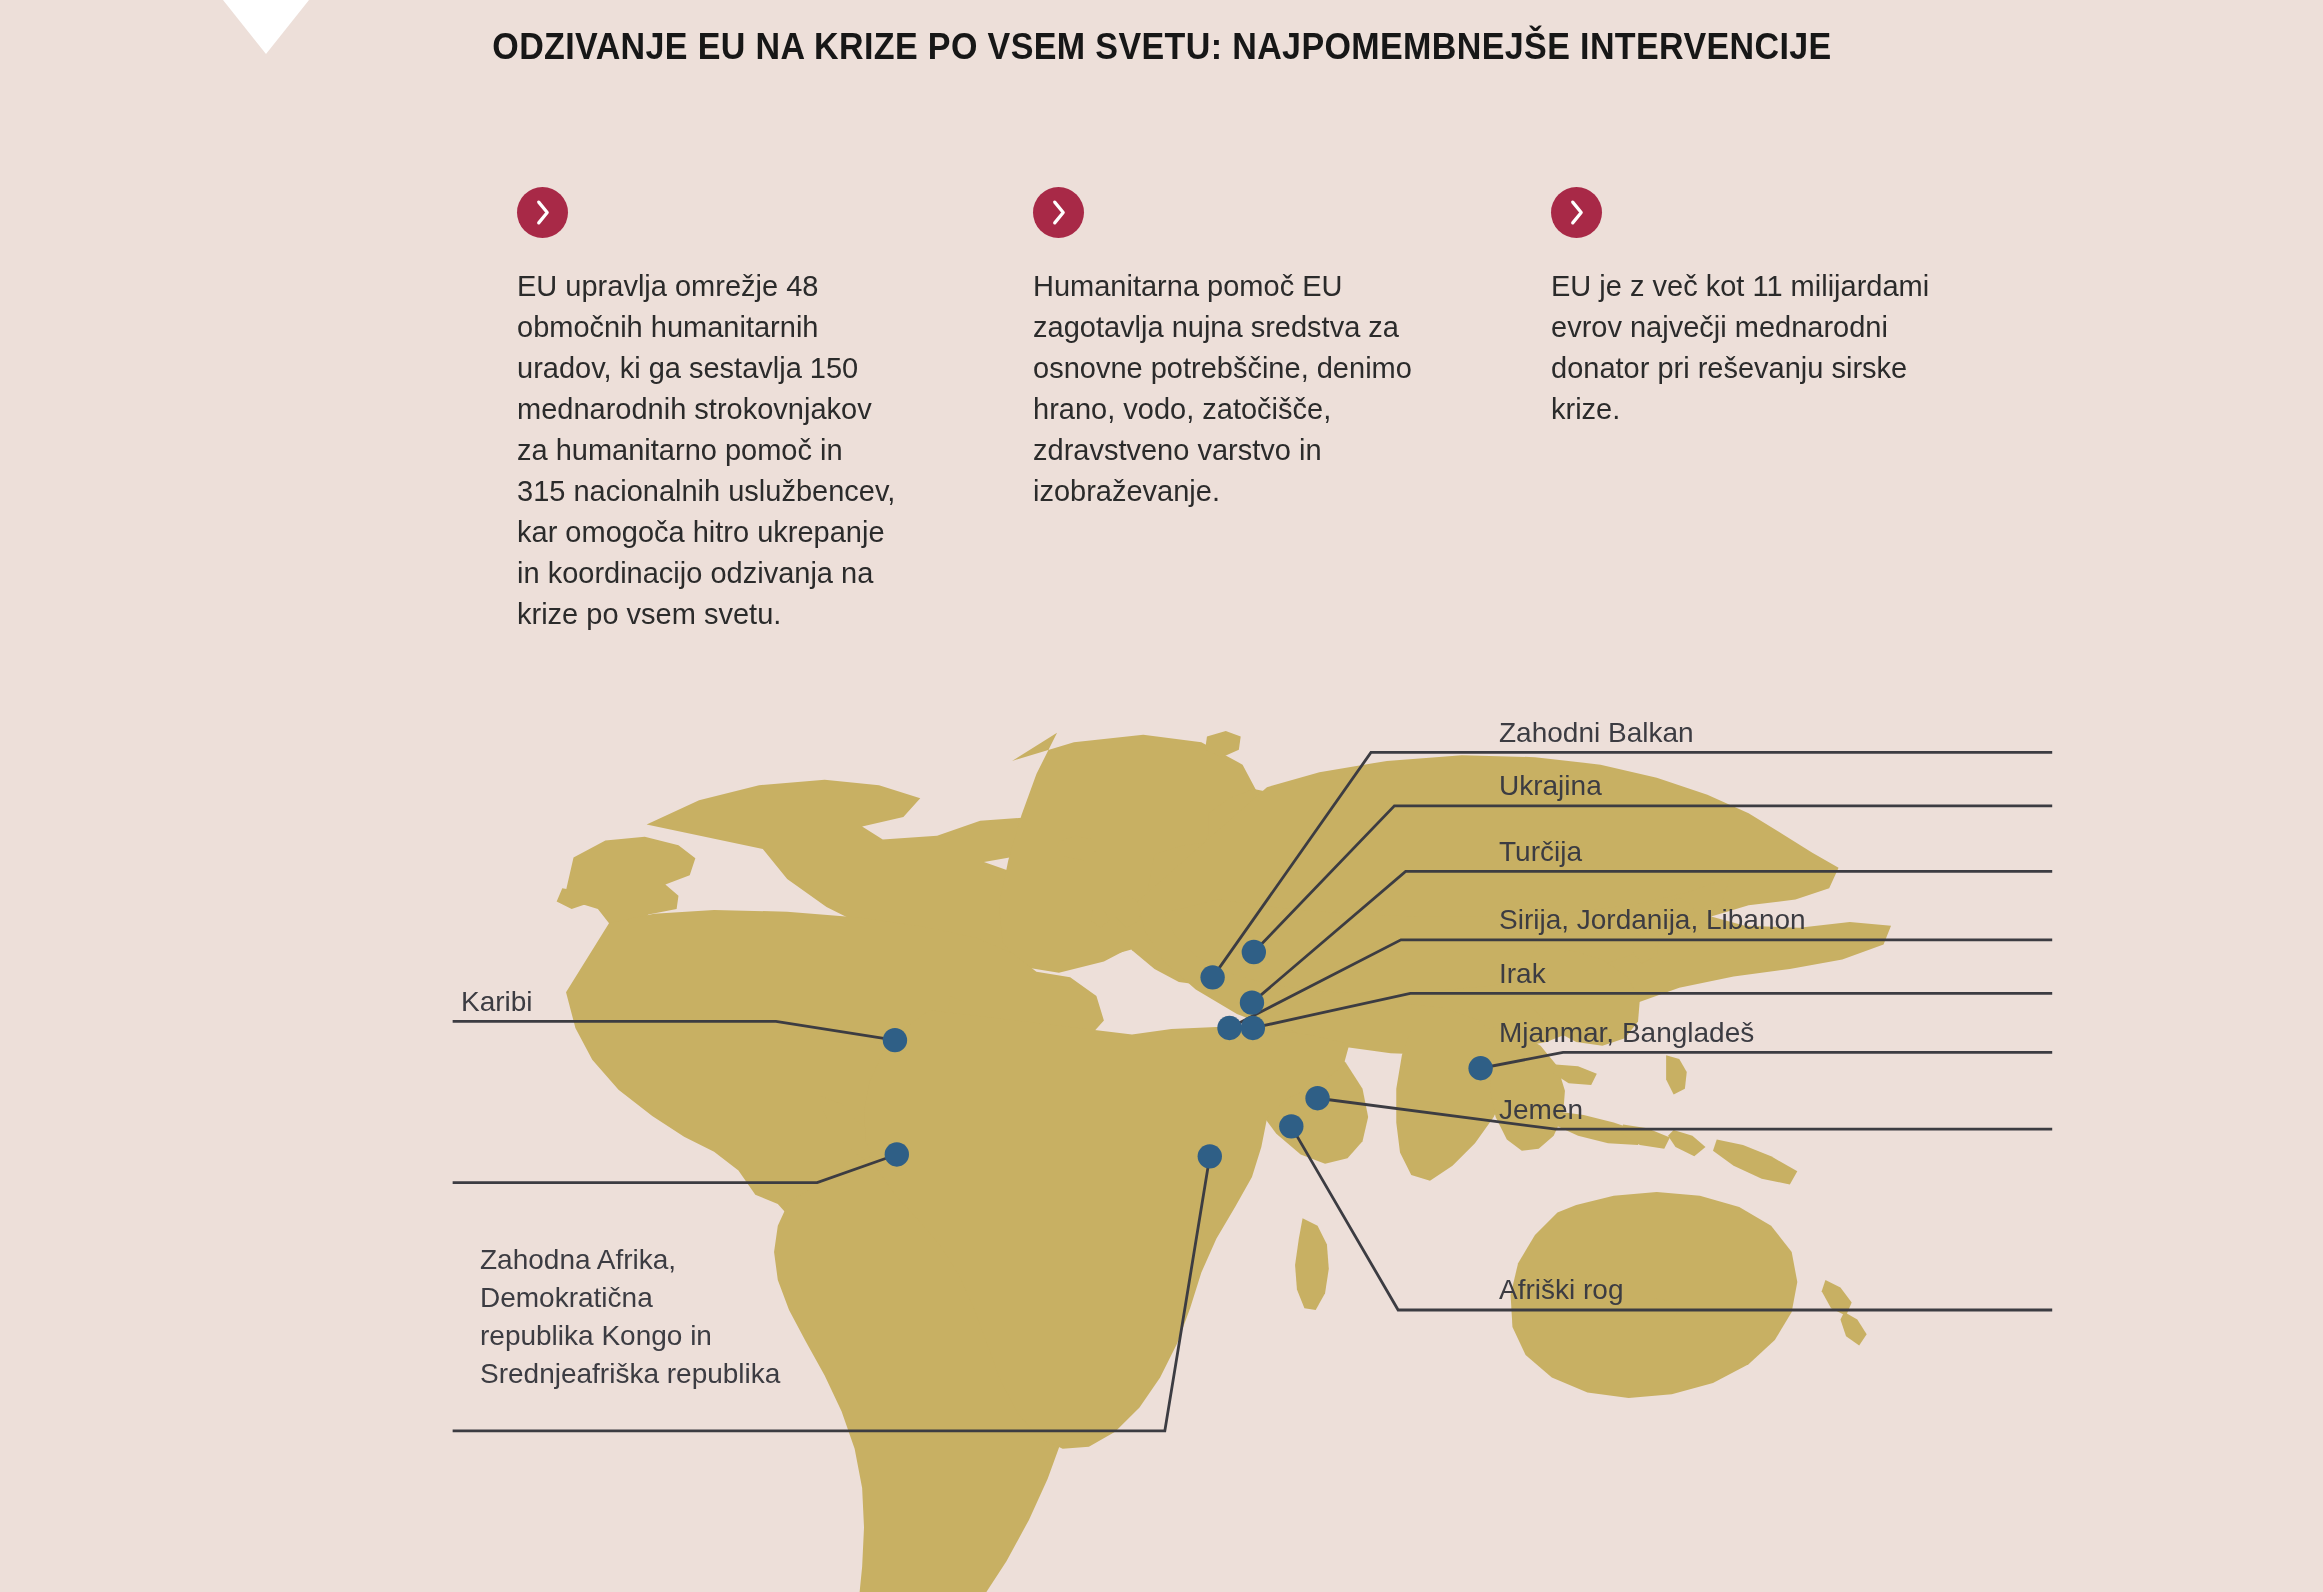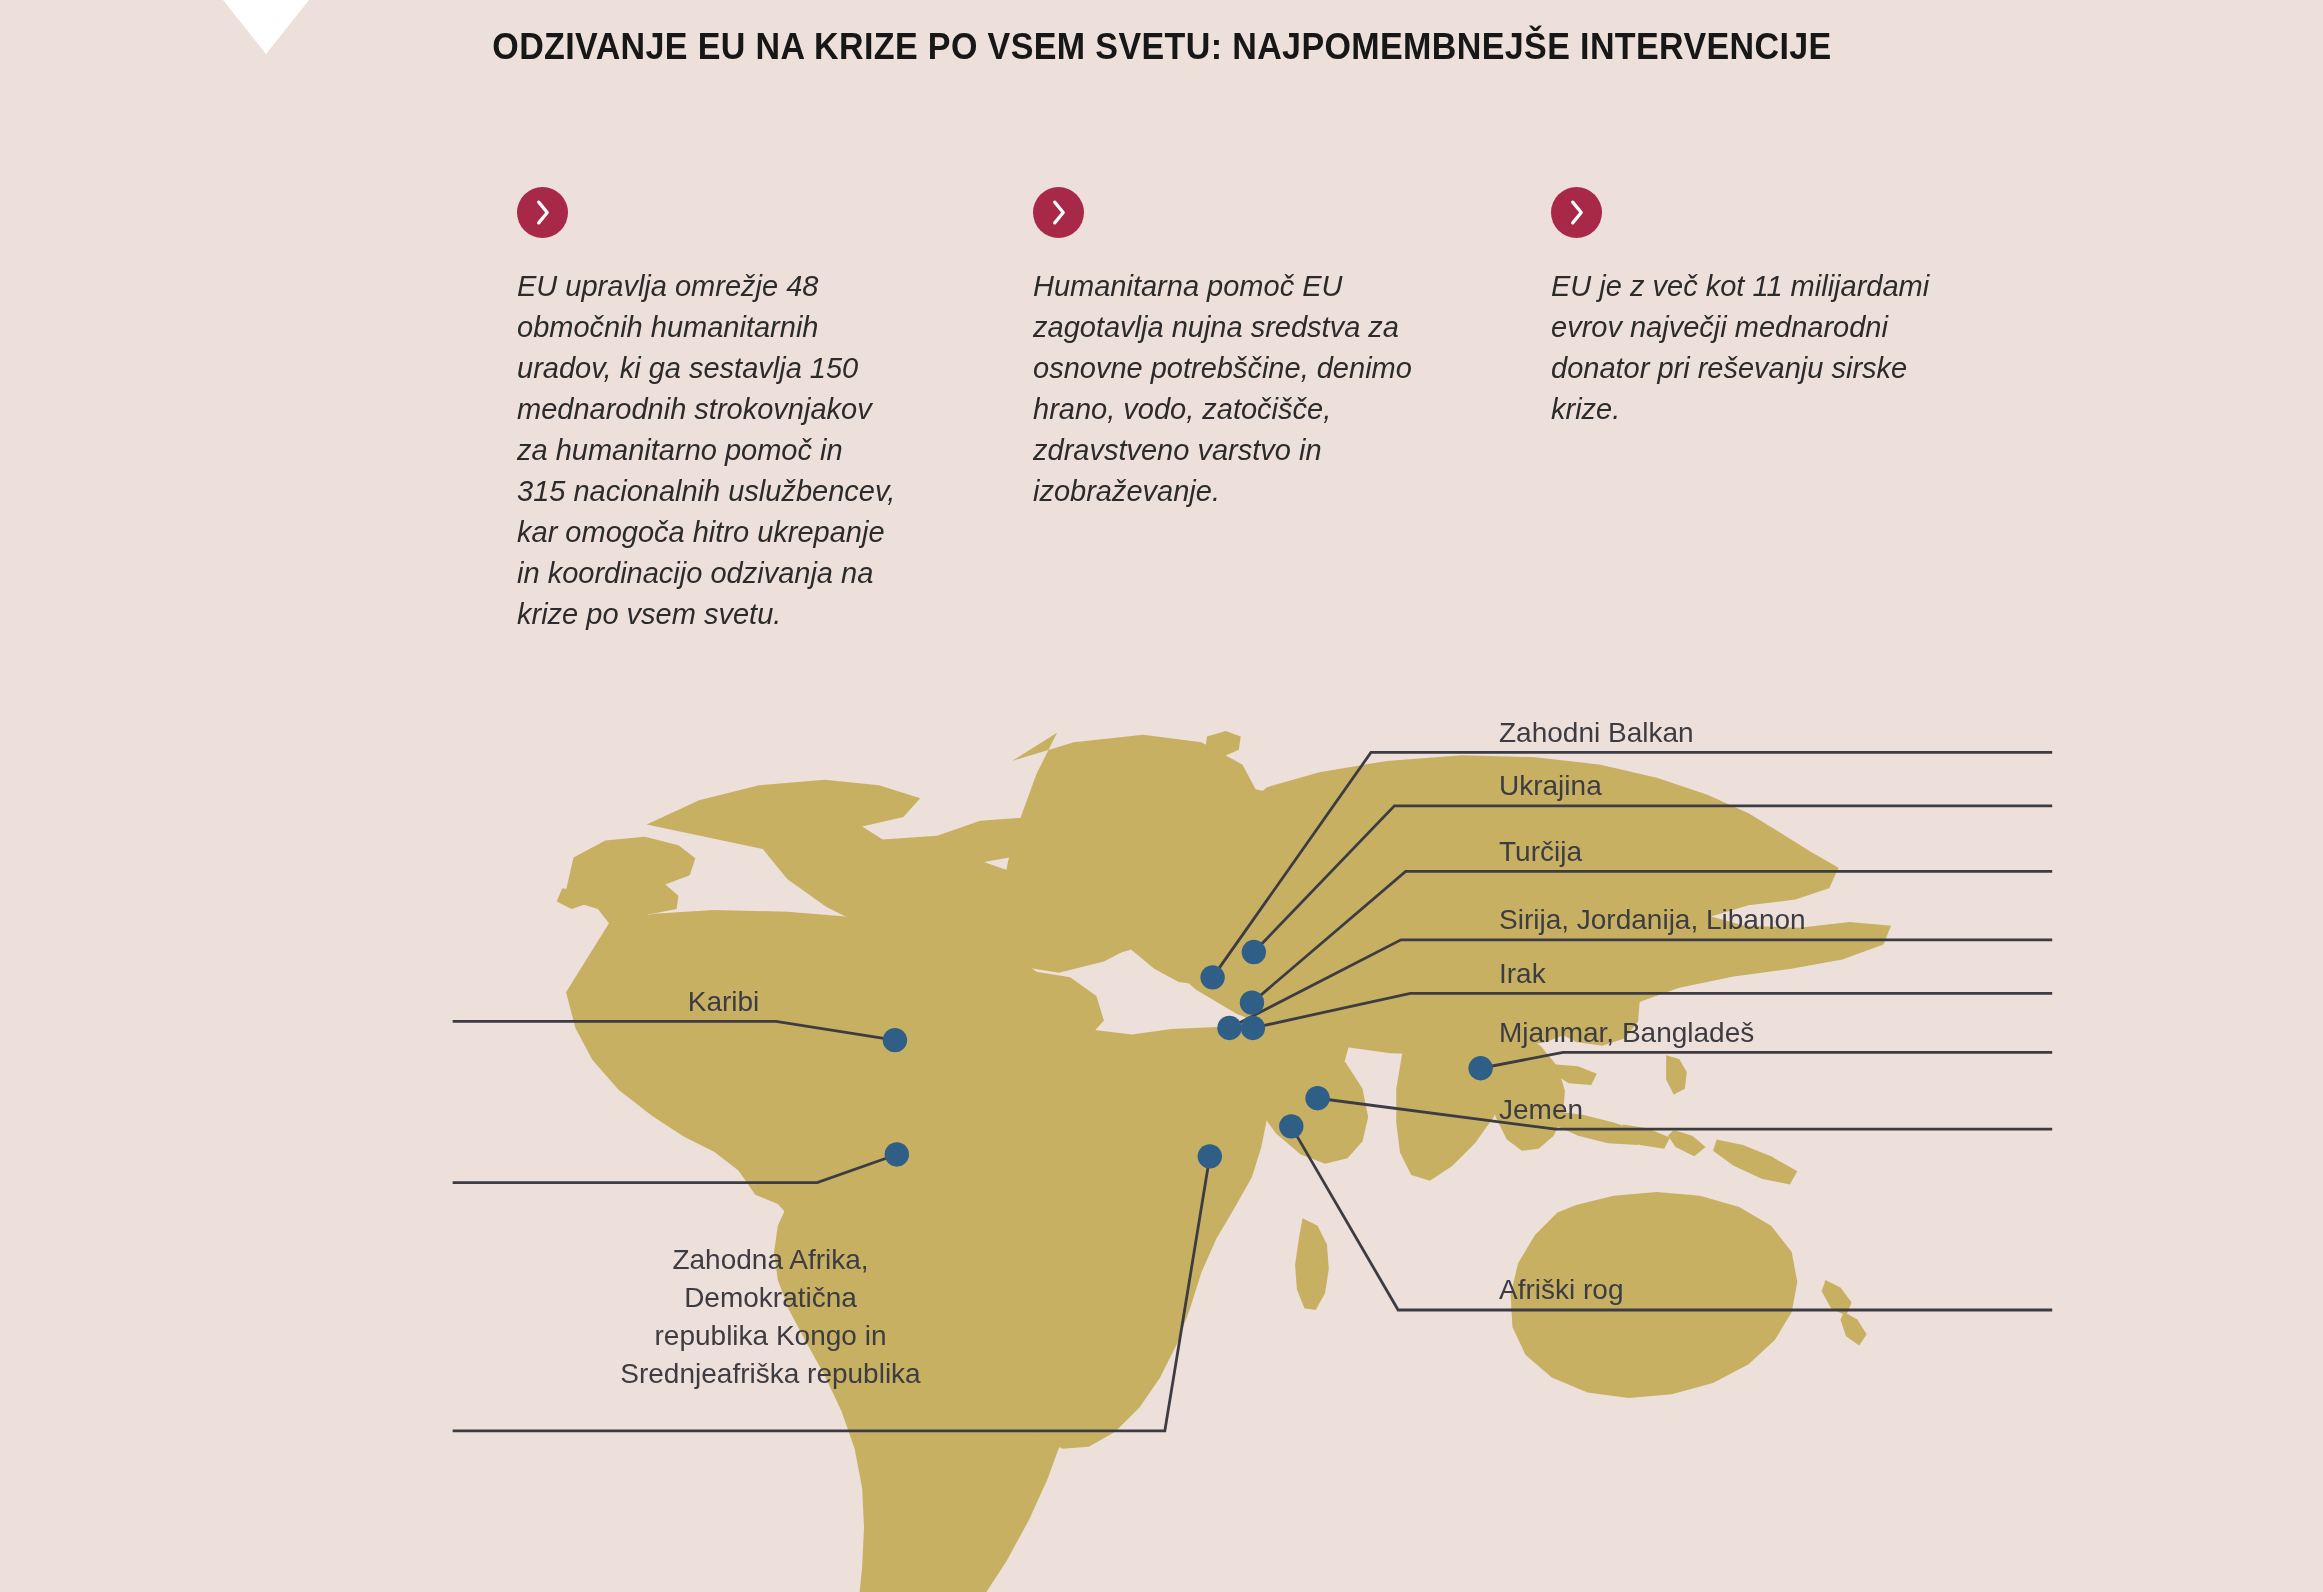--- a/index.html
+++ b/index.html
@@ -27,21 +27,21 @@
     font-size:37px;
     font-weight:bold;
     letter-spacing:0.4px;
     color:#171717;
     font-family:"Liberation Sans Narrow","Liberation Sans",sans-serif;
     transform:scaleX(.92);
   }
 
   
   .cols{position:absolute;left:0;top:187px;width:2324px;height:525px;}
-  .col{position:absolute;top:0;font-style:italic;}
+  .col{position:absolute;top:0;}
   .col-0{left:517px;width:468px;}
   .col-1{left:1033px;width:459px;}
   .col-2{left:1551px;width:487px;}
 
   .bullet-icon{
     width:51px;height:51px;border-radius:50%;
     background:#a82947;position:relative;display:block;
   }
   .bullet-icon svg{position:absolute;left:0;top:0;}
 
@@ -59,21 +59,21 @@
 
   
   .lbl{
     position:absolute;
     font-size:28px;
     line-height:38px;
     color:#3c3c42;
     white-space:pre-line;
   }
   .lbl.right{text-align:left;}
-  .lbl.left{text-align:center;}
+  .lbl.left{text-align:left;}
 </style>
 </head>
 <body>
 
 <div id="root">
 
   <div class="notch"></div>
 
   <div class="title">ODZIVANJE EU NA KRIZE PO VSEM SVETU: NAJPOMEMBNEJŠE INTERVENCIJE</div>
 

